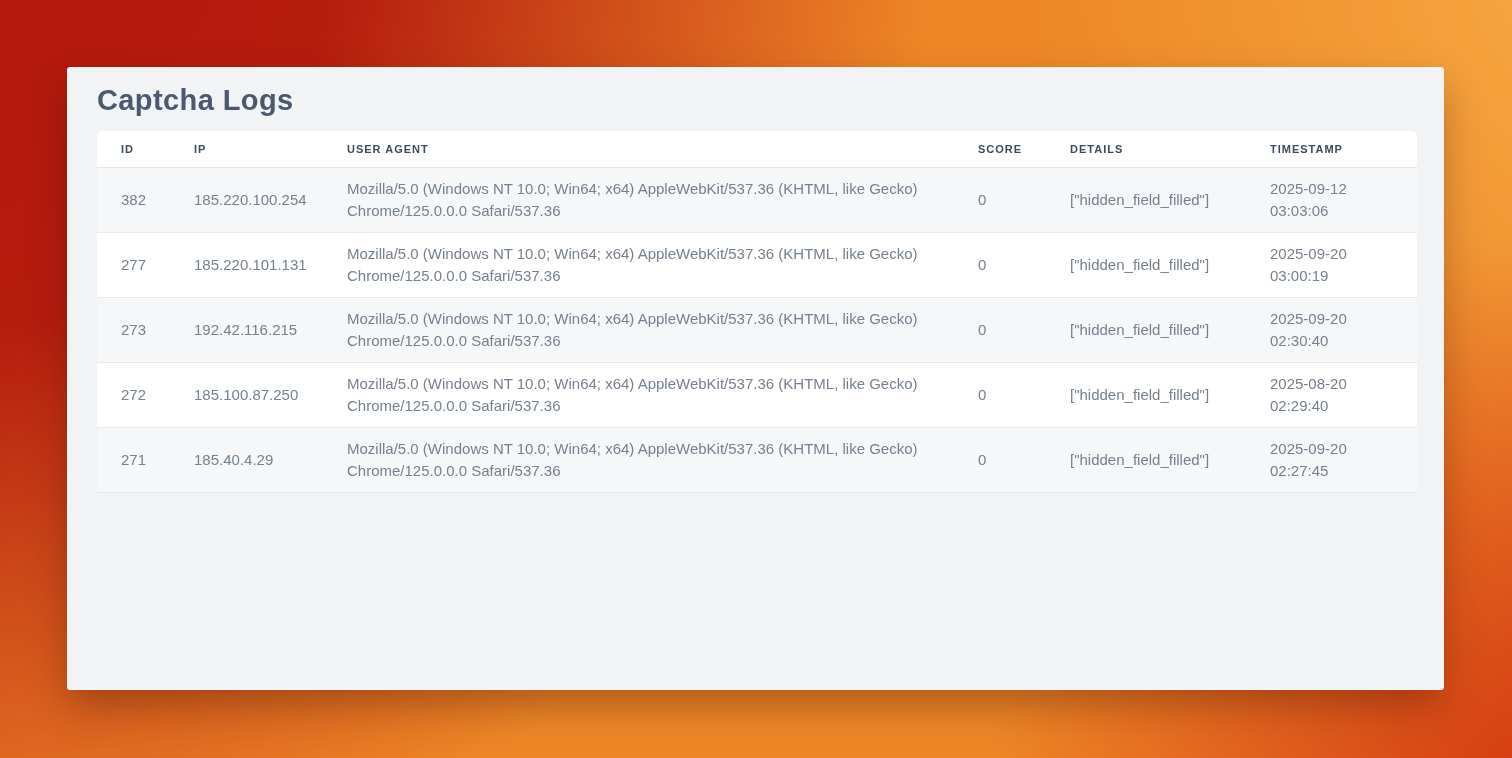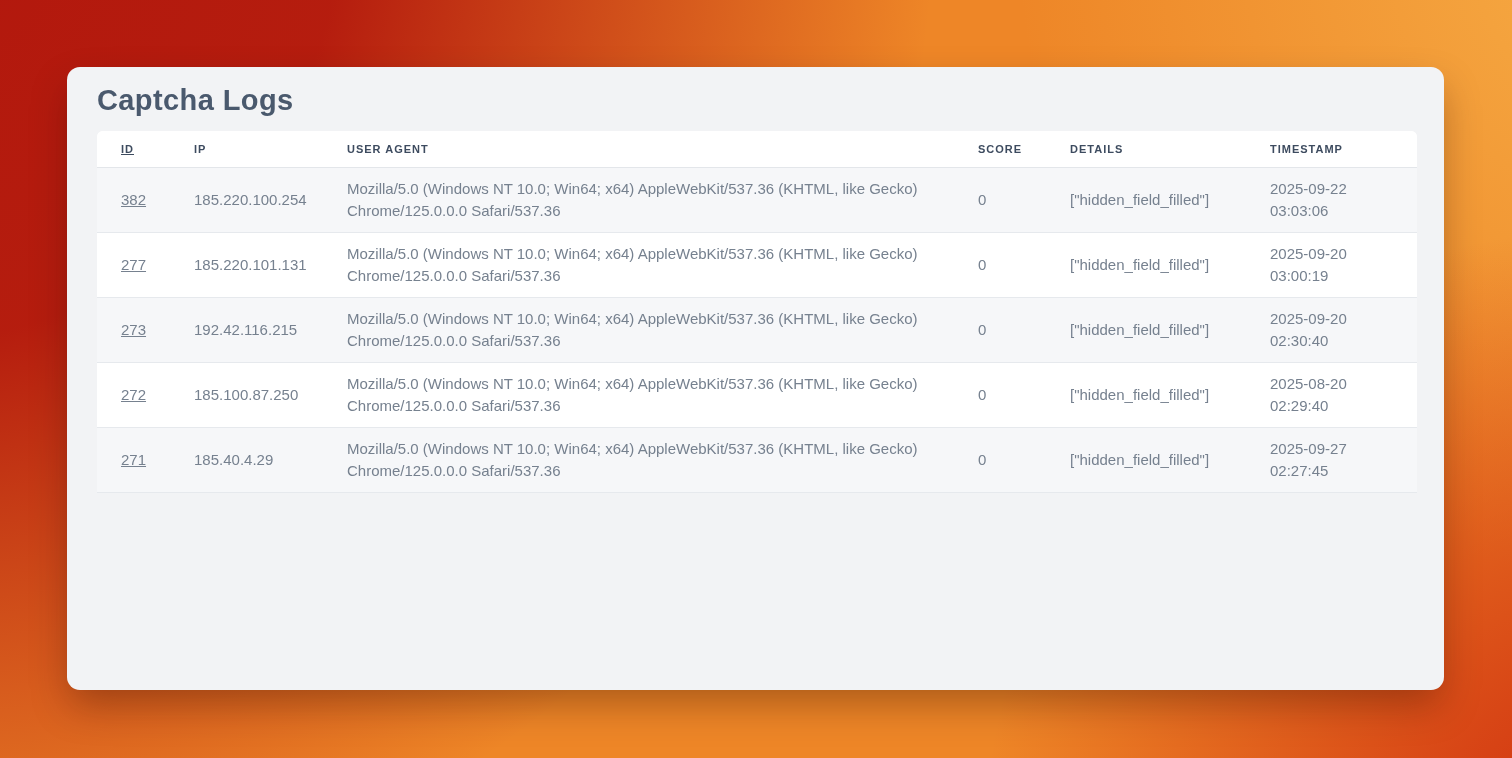--- a/index.html
+++ b/index.html
@@ -20,21 +20,21 @@
       radial-gradient(circle 950px at 110% -8%, rgba(247,176,72,0.95) 0%, rgba(247,176,72,0) 68%);
   }
 
   .card {
     position: absolute;
     left: 67px;
     top: 67px;
     width: 1377px;
     height: 623px;
     background: #f2f3f5;
-    border-radius: 13px;
+    border-radius: 3px;
     box-shadow: 0 18px 38px -4px rgba(50, 12, 4, 0.35);
     overflow: hidden;
     padding: 0 27px 0 30px;
   }
 
   .page-title {
     padding-top: 16px;
     height: 64px;
     font-size: 29px;
     line-height: 34px;
@@ -74,21 +74,21 @@
     height: 65px;
     font-size: 15px;
     line-height: 22px;
     color: #76818f;
     vertical-align: middle;
     padding: 10px 16px 10px 0;
     border-bottom: 1px solid #e6e9ed;
   }
 
   thead th:first-child,
-  tbody td:first-child { padding-left: 24px; text-decoration: underline; }
+  tbody td:first-child { padding-left: 24px; }
 
   tbody tr:nth-child(odd) { background: #f6f7f9; }
   tbody tr:nth-child(even) { background: #ffffff; }
 
   col.c-id { width: 97px; }
   col.c-ip { width: 153px; }
   col.c-ua { width: 631px; }
   col.c-score { width: 92px; }
   col.c-details { width: 200px; }
   col.c-ts { width: 147px; }
@@ -119,21 +119,21 @@
           <th>TIMESTAMP</th>
         </tr>
       </thead>
       <tbody>
         <tr>
           <td>382</td>
           <td>185.220.100.254</td>
           <td>Mozilla/5.0 (Windows NT 10.0; Win64; x64) AppleWebKit/537.36 (KHTML, like Gecko) Chrome/125.0.0.0 Safari/537.36</td>
           <td>0</td>
           <td>["hidden_field_filled"]</td>
-          <td>2025-09-22 03:03:06</td>
+          <td>2025-09-12 03:03:06</td>
         </tr>
         <tr>
           <td>277</td>
           <td>185.220.101.131</td>
           <td>Mozilla/5.0 (Windows NT 10.0; Win64; x64) AppleWebKit/537.36 (KHTML, like Gecko) Chrome/125.0.0.0 Safari/537.36</td>
           <td>0</td>
           <td>["hidden_field_filled"]</td>
           <td>2025-09-20 03:00:19</td>
         </tr>
         <tr>
@@ -151,18 +151,18 @@
           <td>0</td>
           <td>["hidden_field_filled"]</td>
           <td>2025-08-20 02:29:40</td>
         </tr>
         <tr>
           <td>271</td>
           <td>185.40.4.29</td>
           <td>Mozilla/5.0 (Windows NT 10.0; Win64; x64) AppleWebKit/537.36 (KHTML, like Gecko) Chrome/125.0.0.0 Safari/537.36</td>
           <td>0</td>
           <td>["hidden_field_filled"]</td>
-          <td>2025-09-27 02:27:45</td>
+          <td>2025-09-20 02:27:45</td>
         </tr>
       </tbody>
     </table>
   </div>
 </div>
 
 </body></html>

